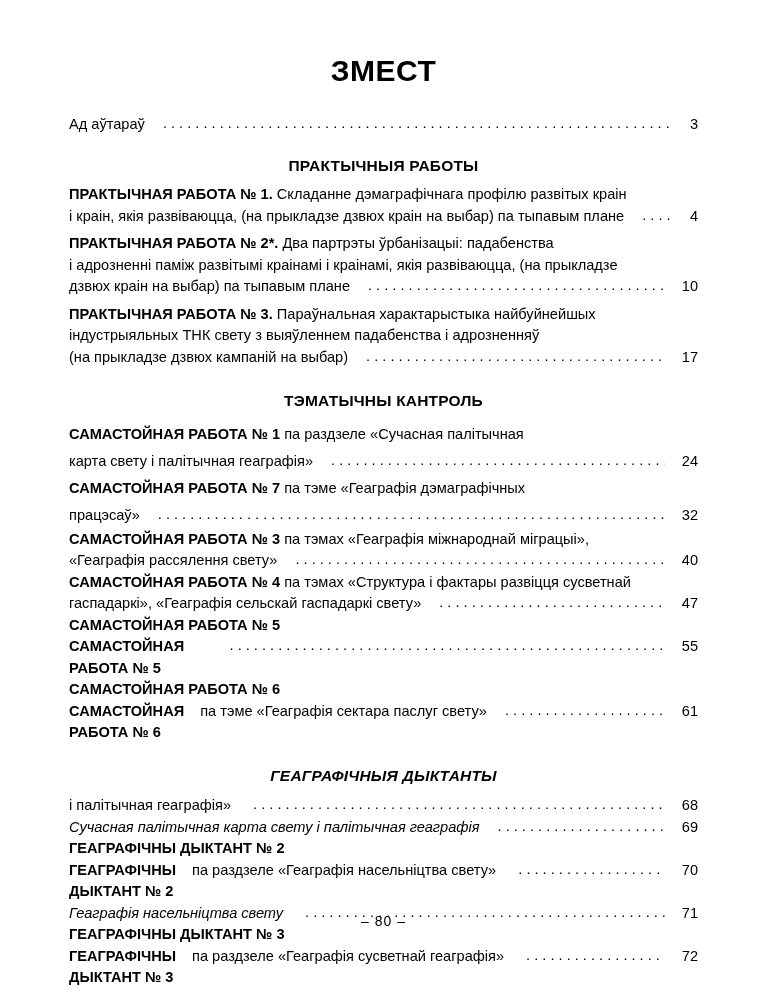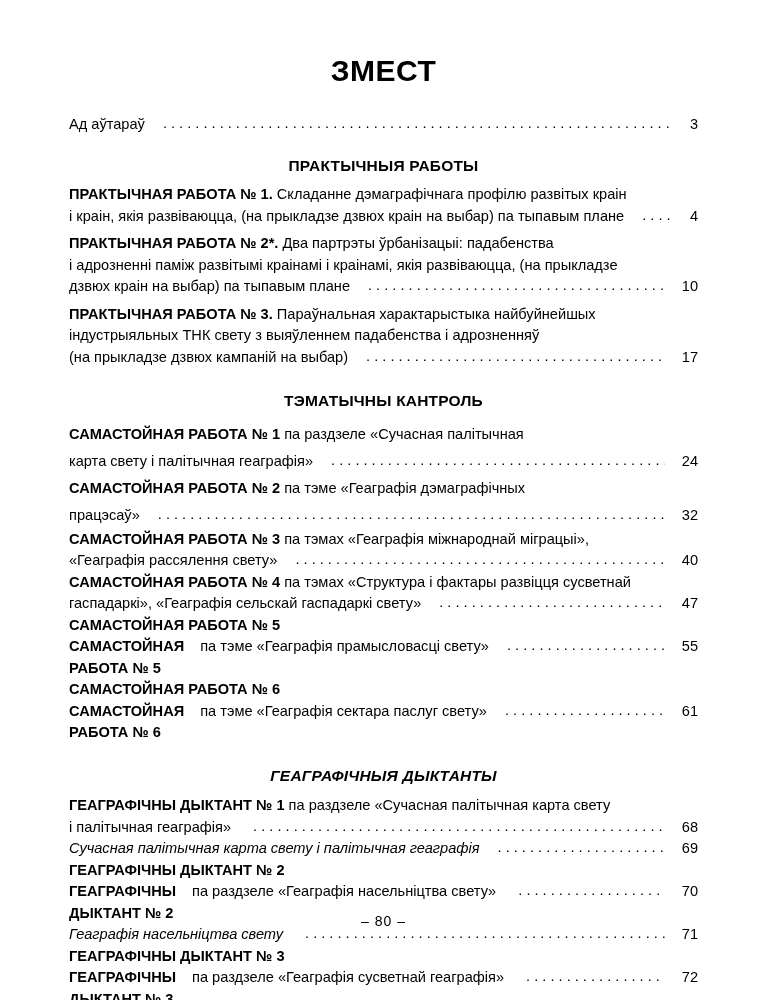--- a/index.html
+++ b/index.html
@@ -177,21 +177,21 @@
           <div class="section-heading thematic">ТЭМАТЫЧНЫ КАНТРОЛЬ</div>
           <div class="entry loose">
             <div class="line"><span class="lbl">САМАСТОЙНАЯ РАБОТА № 1</span><span class="rest"> па раздзеле «Сучасная палітычная</span></div>
             <div class="tail">
               <span class="tail-text">карта свету і палітычная геаграфія»</span>
               <span class="dots"></span>
               <span class="pageno">24</span>
             </div>
           </div>
           <div class="entry loose">
-            <div class="line"><span class="lbl">САМАСТОЙНАЯ РАБОТА № 2</span><span class="rest"> па тэме «Геаграфія дэмаграфічных</span></div>
+            <div class="line"><span class="lbl">САМАСТОЙНАЯ РАБОТА № 7</span><span class="rest"> па тэме «Геаграфія дэмаграфічных</span></div>
             <div class="tail">
               <span class="tail-text">працэсаў»</span>
               <span class="dots"></span>
               <span class="pageno">32</span>
             </div>
           </div>
           <div class="entry">
             <div class="line"><span class="lbl">САМАСТОЙНАЯ РАБОТА № 3</span><span class="rest"> па тэмах «Геаграфія міжнароднай міграцыі»,</span></div>
             <div class="tail">
               <span class="tail-text">«Геаграфія рассялення свету»</span>
@@ -204,39 +204,37 @@
             <div class="tail">
               <span class="tail-text">гаспадаркі», «Геаграфія сельскай гаспадаркі свету»</span>
               <span class="dots"></span>
               <span class="pageno">47</span>
             </div>
           </div>
           <div class="entry">
             <div class="line"><span class="lbl">САМАСТОЙНАЯ РАБОТА № 5</span></div>
             <div class="tail">
               <span class="lbl">САМАСТОЙНАЯ РАБОТА № 5 </span>
-              <span class="tail-text">па тэме «Геаграфія прамысловасці свету»</span>
               <span class="dots"></span>
               <span class="pageno">55</span>
             </div>
           </div>
           <div class="entry">
             <div class="line"><span class="lbl">САМАСТОЙНАЯ РАБОТА № 6</span></div>
             <div class="tail">
               <span class="lbl">САМАСТОЙНАЯ РАБОТА № 6 </span>
               <span class="tail-text">па тэме «Геаграфія сектара паслуг свету»</span>
               <span class="dots"></span>
               <span class="pageno">61</span>
             </div>
           </div>
         </div>
         <div class="section grp-dictations">
           <div class="section-heading dictations">ГЕАГРАФІЧНЫЯ ДЫКТАНТЫ</div>
           <div class="entry">
-            <div class="line"><span class="lbl">ГЕАГРАФІЧНЫ ДЫКТАНТ № 1</span><span class="rest"> па раздзеле «Сучасная палітычная карта свету</span></div>
             <div class="tail">
               <span class="tail-text">і палітычная геаграфія» </span>
               <span class="dots"></span>
               <span class="pageno">68</span>
             </div>
           </div>
           <div class="entry italic">
             <div class="tail">
               <span class="tail-text">Сучасная палітычная карта свету і палітычная геаграфія</span>
               <span class="dots"></span>

